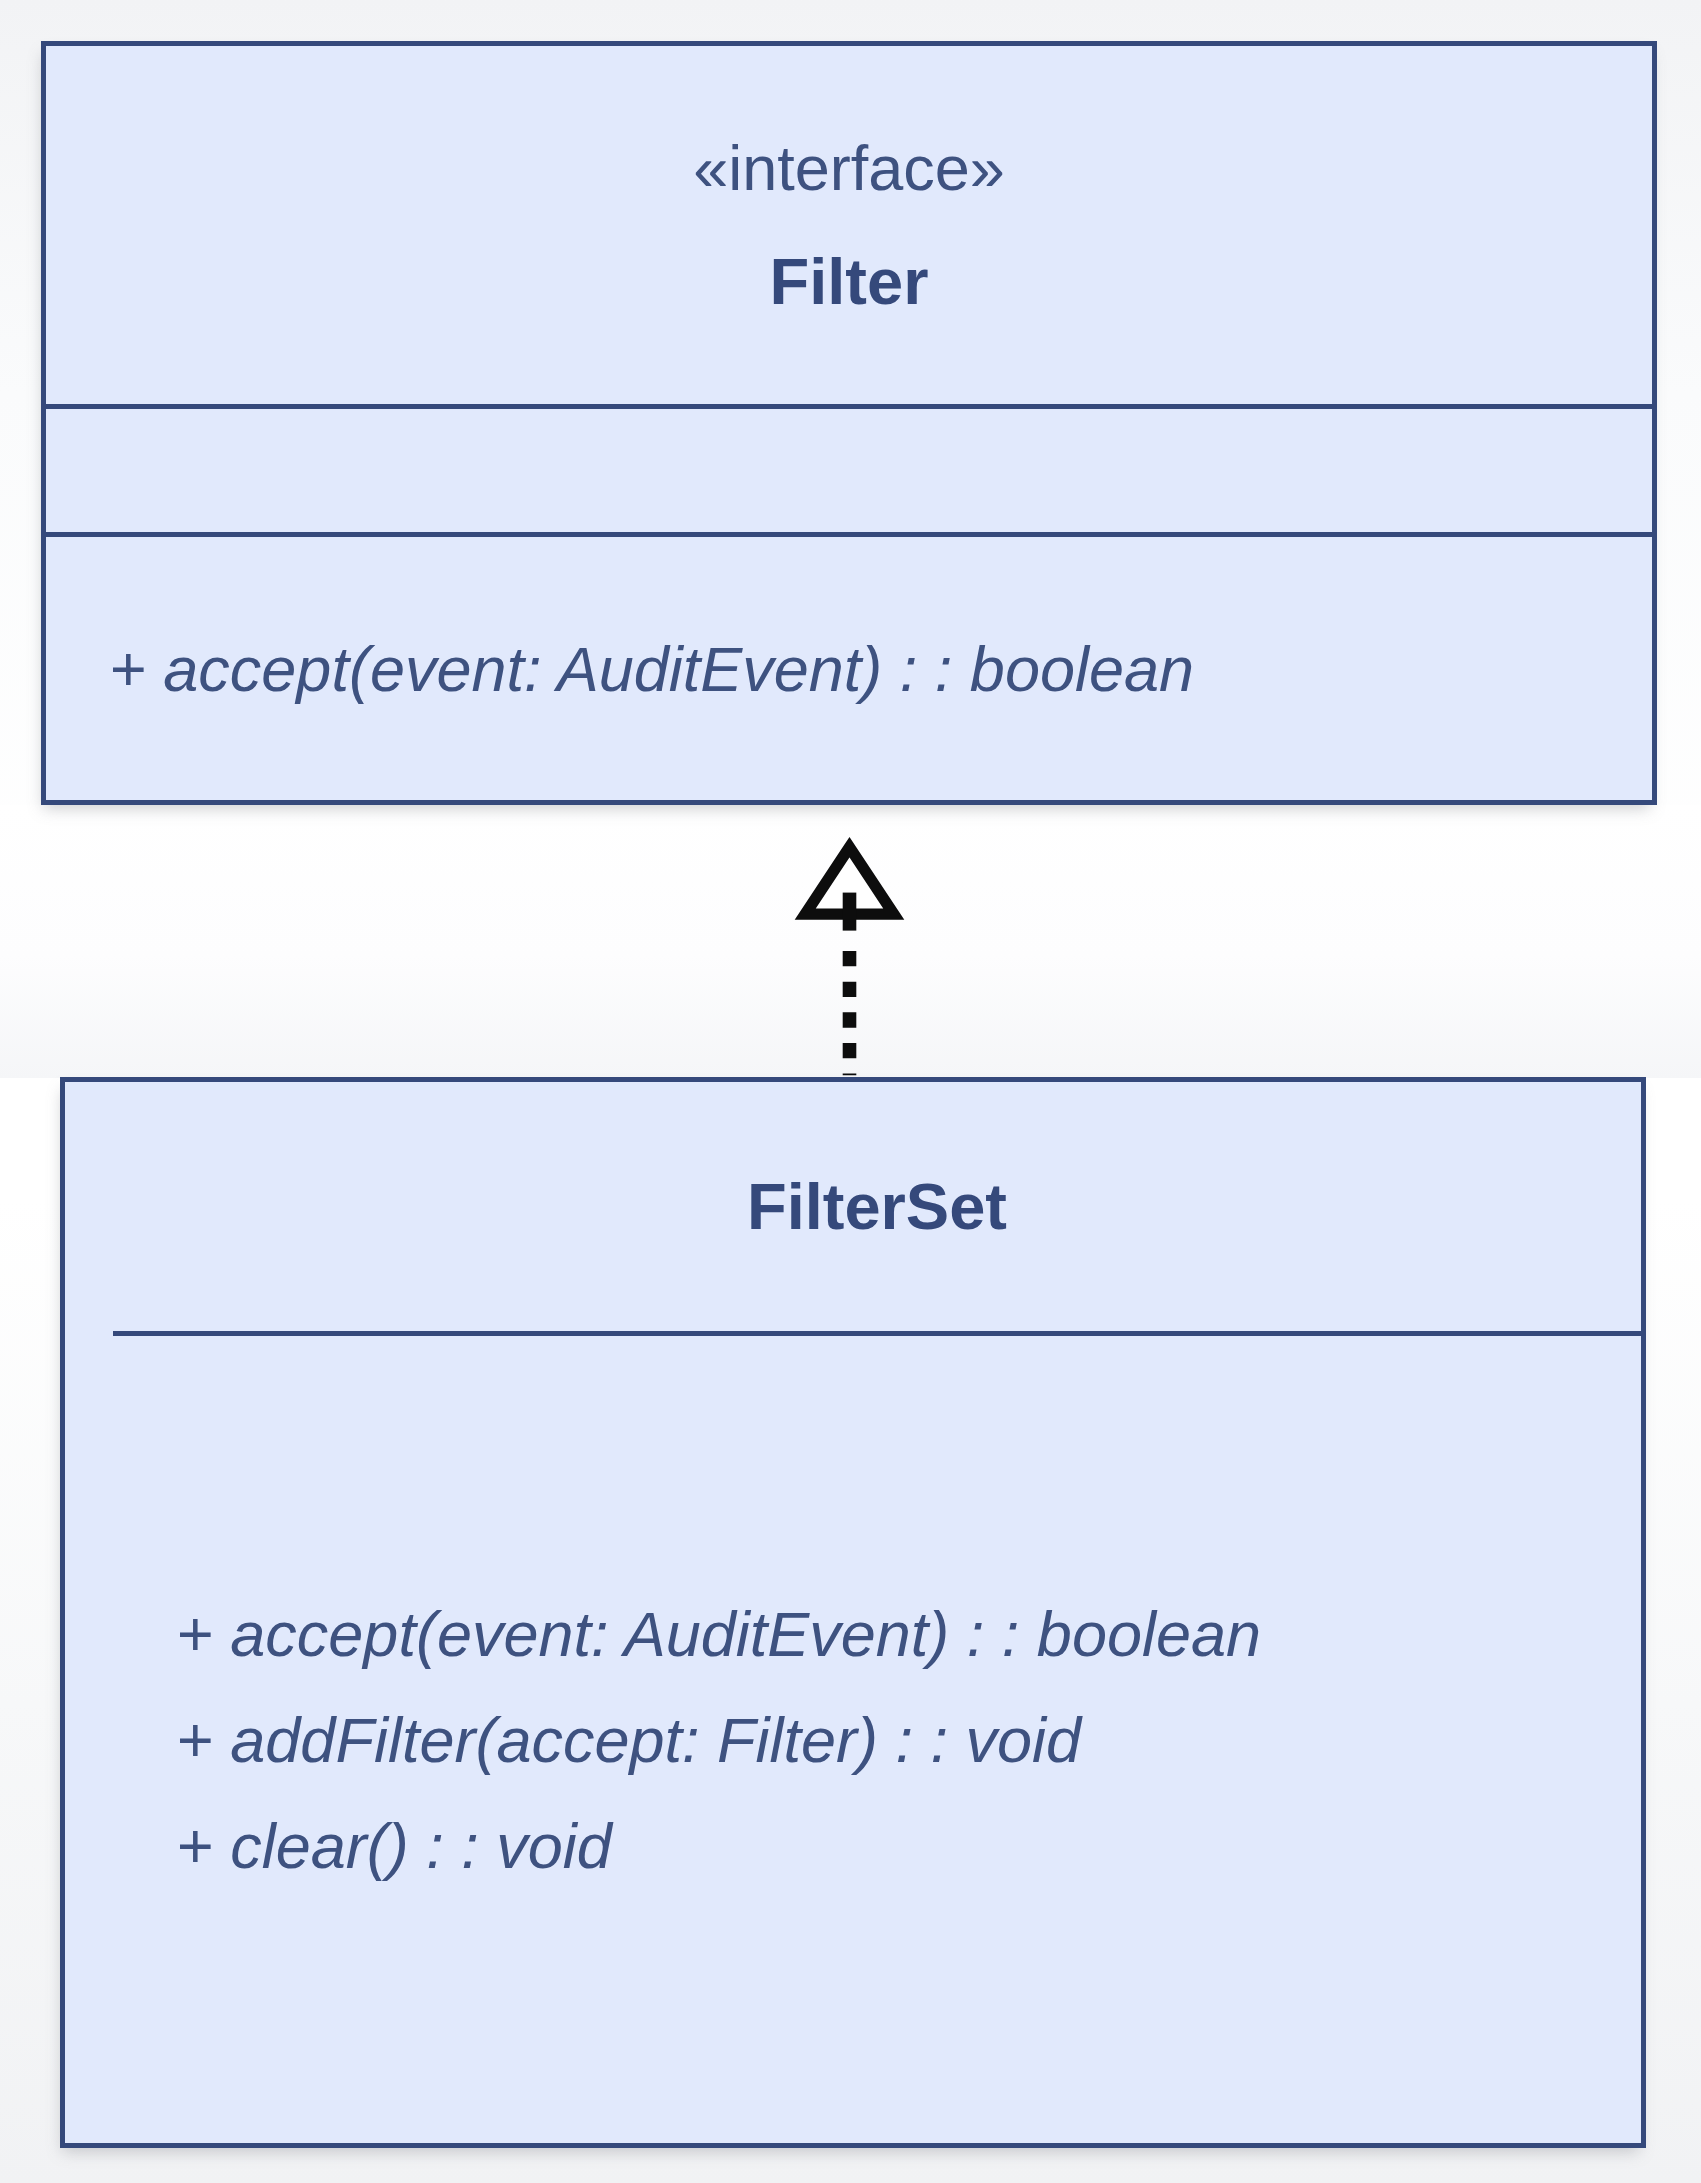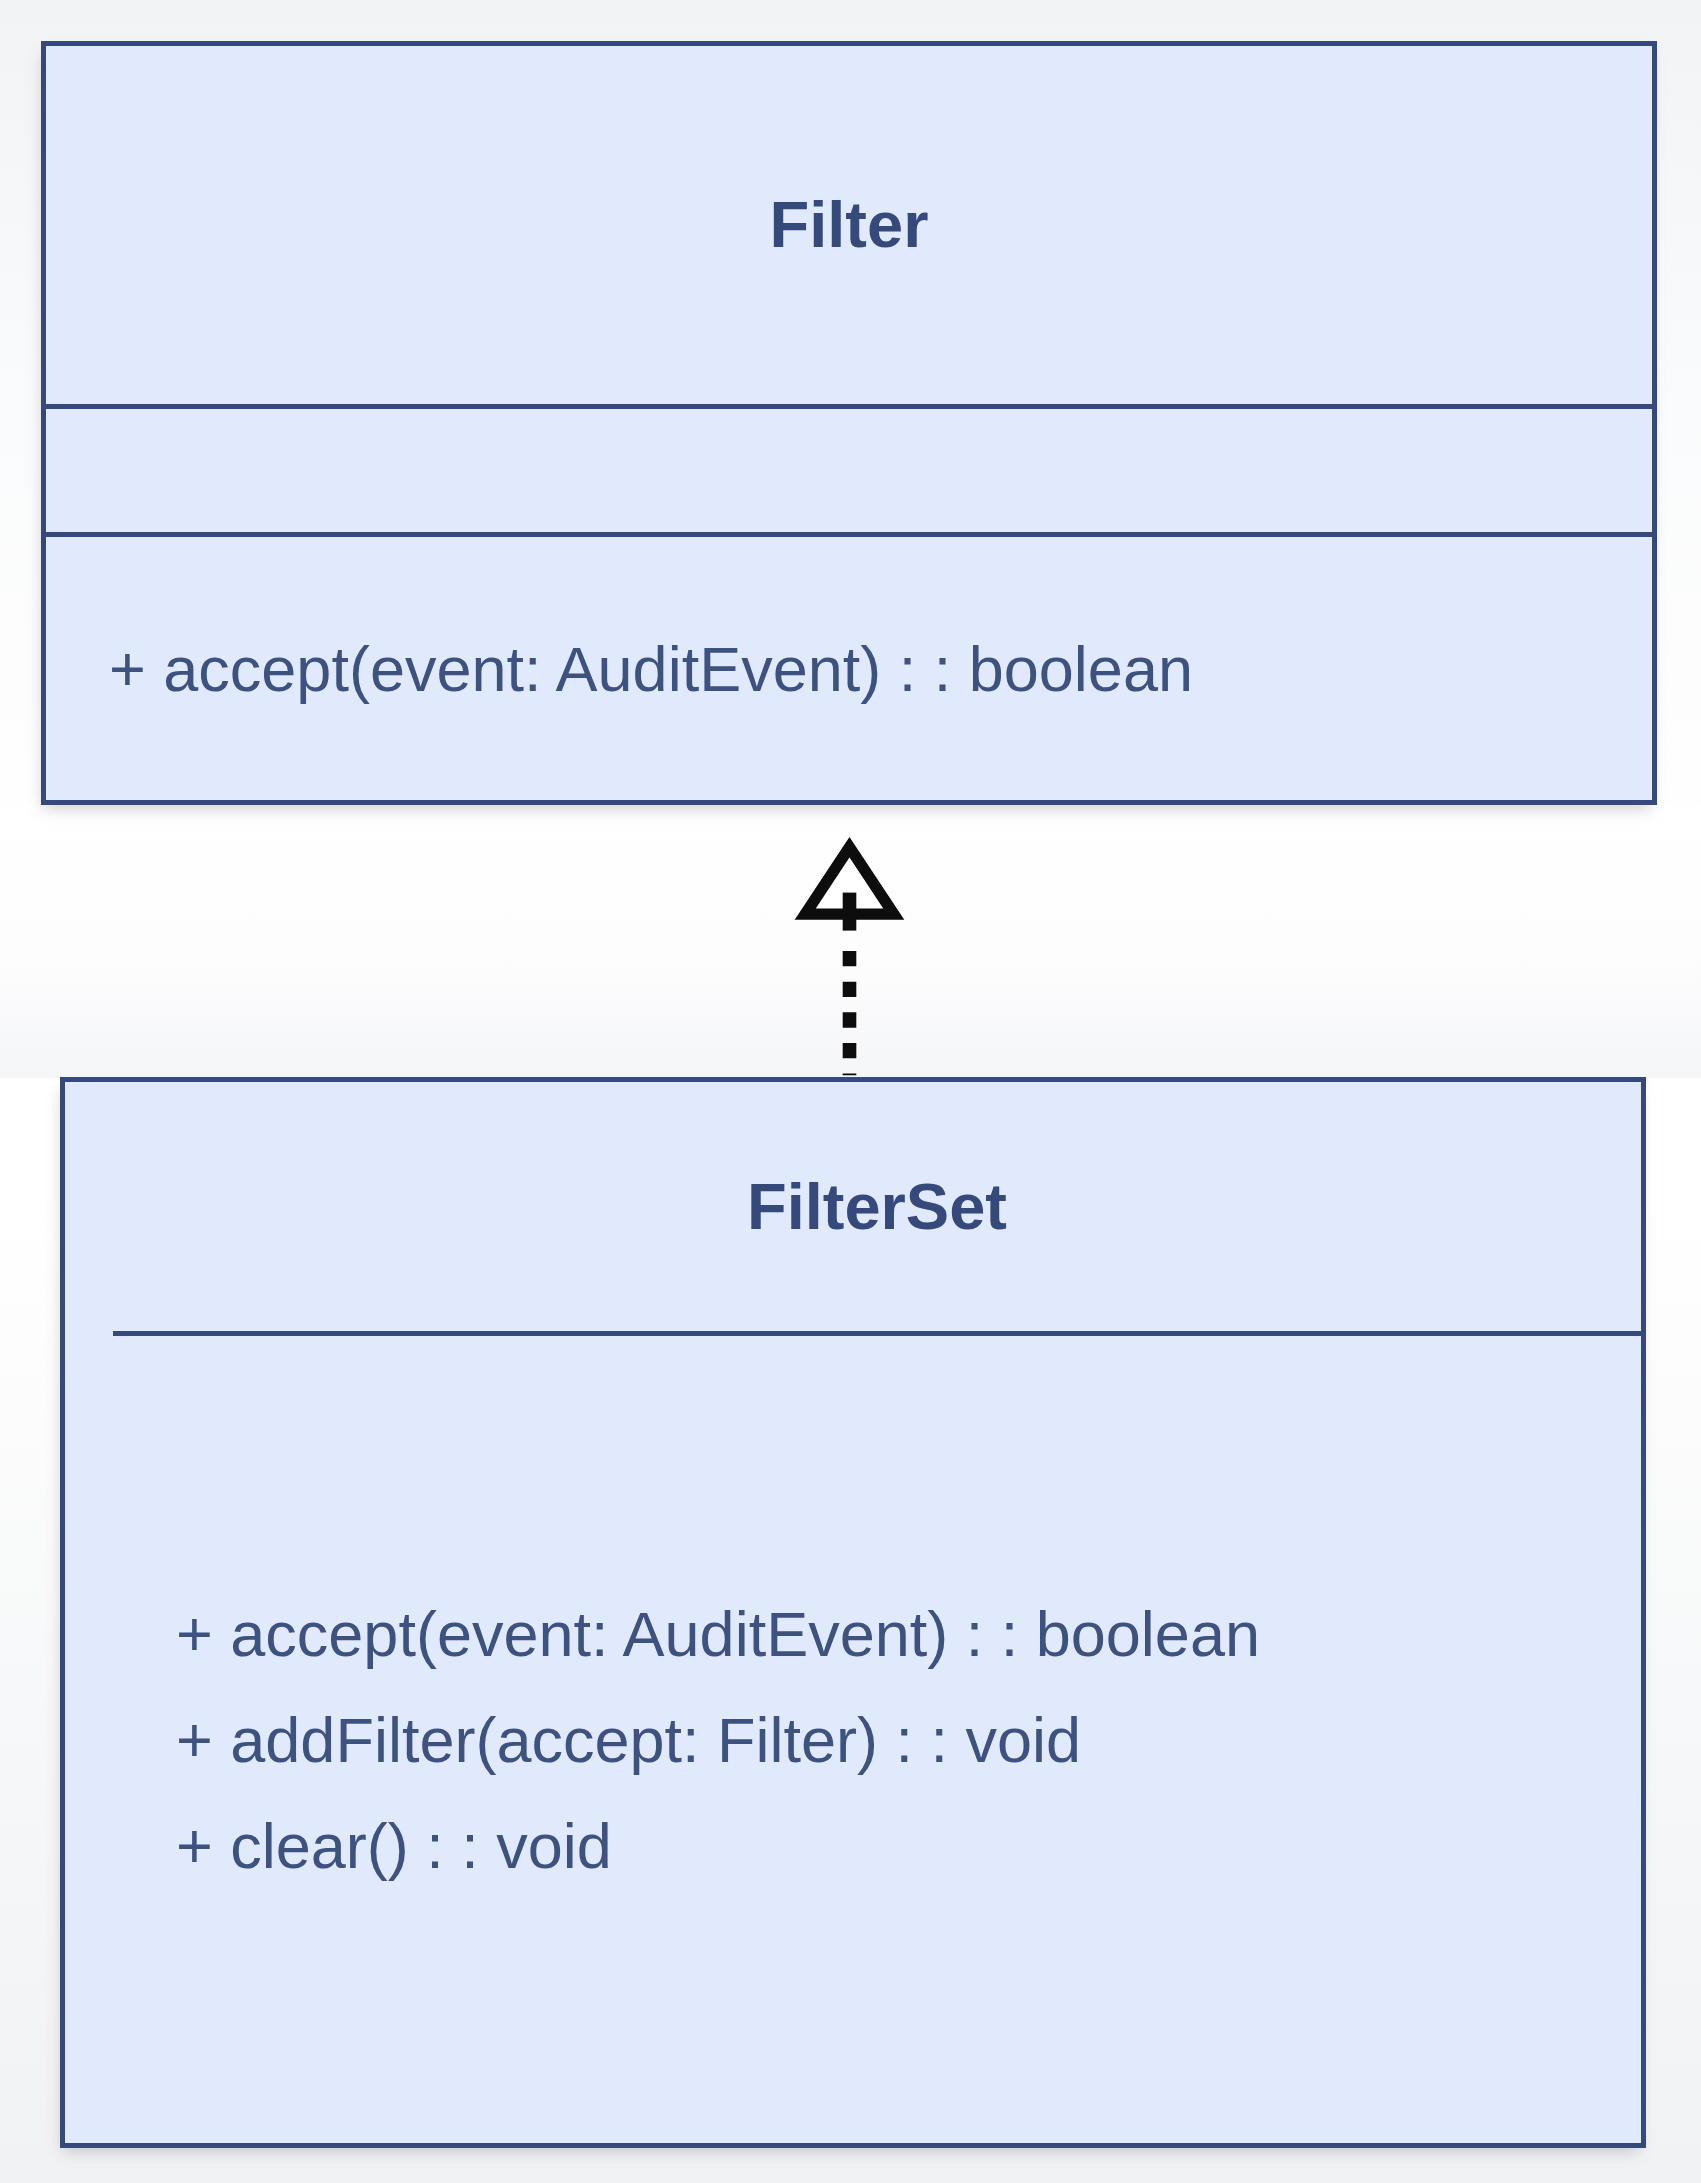--- a/index.html
+++ b/index.html
@@ -69,37 +69,39 @@
     font-size: 65px;
     line-height: 114px;
     font-weight: 700;
     color: #35497b;
   }
   .member {
     font-size: 63px;
     line-height: 106px;
     padding-left: 63px;
     white-space: nowrap;
+    font-style: italic;
   }
   .attrs-compartment .member { line-height: 74px; }
   .arrow-wrap {
     position: absolute;
     left: 736px; top: 813px;
     width: 227px; height: 267px;
   }
 </style>
 </head>
 <body>
 
 <div class="canvas">
 
   <div class="gap-glow"></div>
 
   <section class="uml-class box-filter">
     <div class="compartment title-compartment">
+      <div class="stereotype">«interface»</div>
       <div class="class-name">Filter</div>
     </div>
     <div class="compartment attrs-compartment"></div>
     <div class="compartment methods-compartment">
       <div class="member">+ accept(event: AuditEvent) : : boolean</div>
     </div>
   </section>
 
   <div class="arrow-wrap">
     <svg width="227" height="267" viewBox="0 0 400 470">

